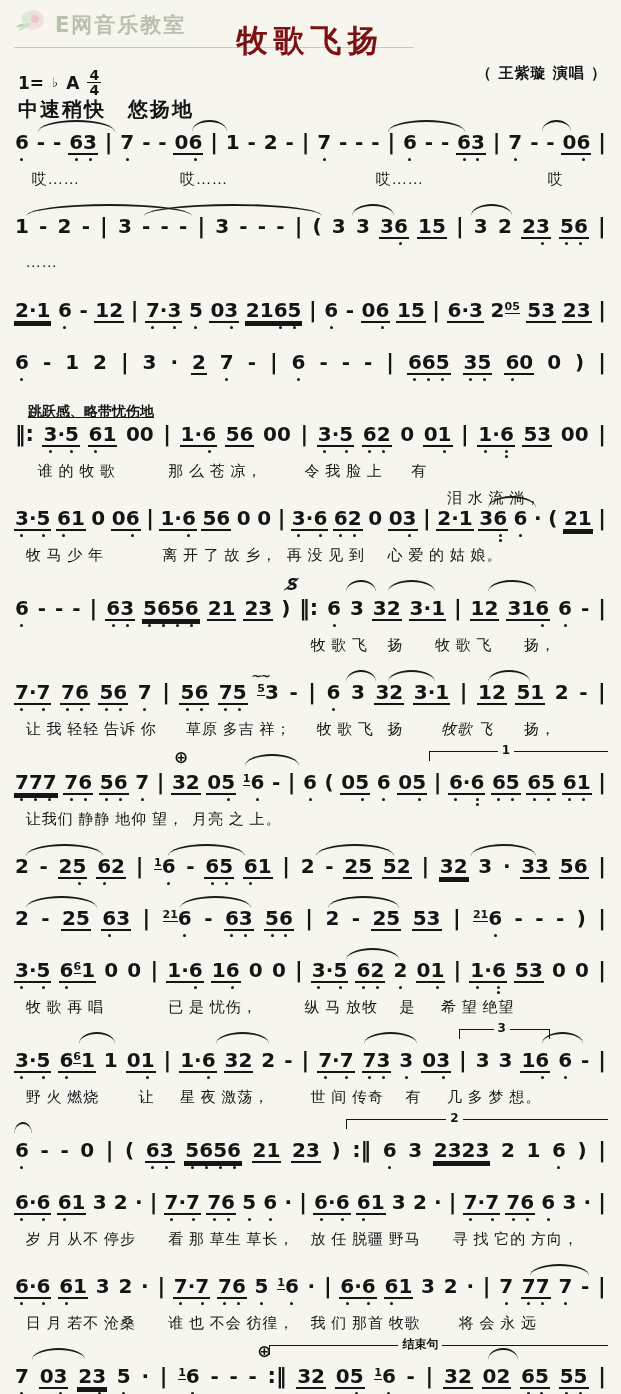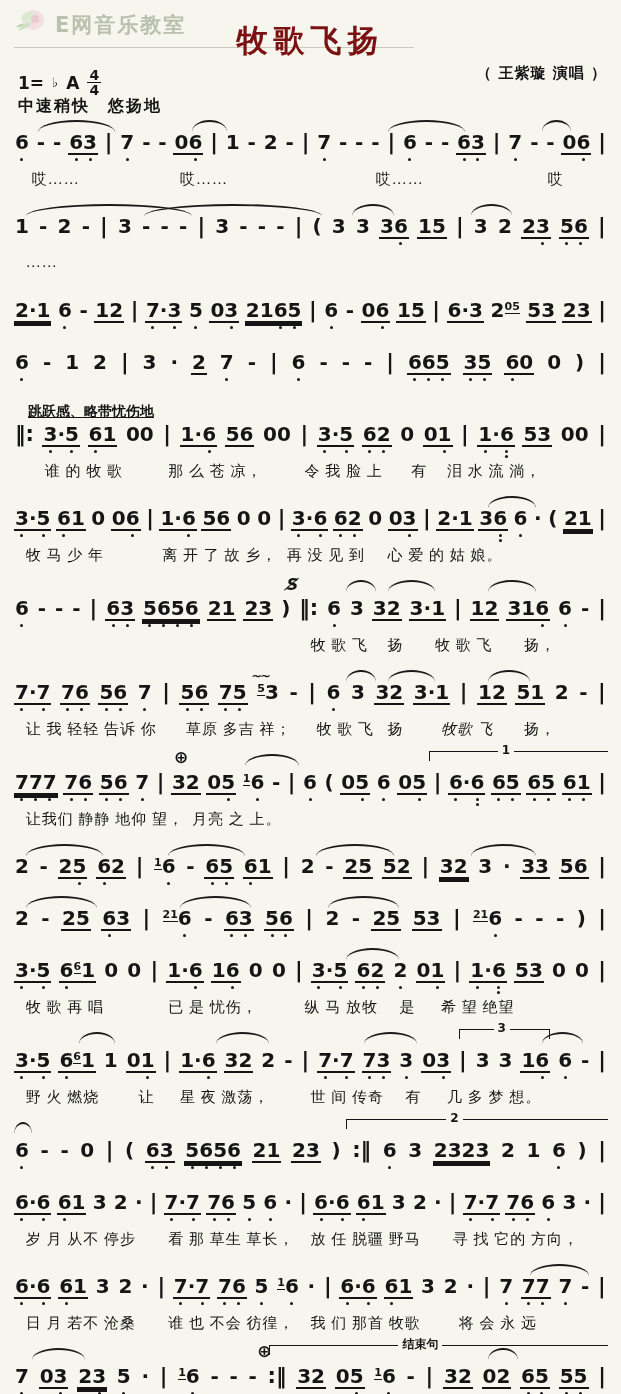--- a/index.html
+++ b/index.html
@@ -17,21 +17,21 @@
       font-size:31px;font-weight:bold;color:#7c1113;letter-spacing:6px;}
   .subtitle{position:absolute;top:58px;left:0;right:0;text-align:right;
       font-size:15px;font-weight:bold;letter-spacing:1px;}
   .credits{position:absolute;top:44px;right:28px;font-size:15px;line-height:1.95;
       font-family:"Liberation Serif","DejaVu Serif",serif;letter-spacing:2px;text-align:left;}
   .keyrow{position:absolute;left:4px;top:62px;display:flex;align-items:center;gap:8px;
       font-size:17px;font-weight:bold;}
   .flat{font-size:13px;vertical-align:6px;}
   .frac{display:inline-flex;flex-direction:column;font-size:14px;line-height:1.0;text-align:center;}
   .frac .num{border-bottom:1.5px solid #151515;padding:0 2px;}
-  .tempo-head{position:absolute;left:4px;top:90px;font-size:16px;font-weight:bold;letter-spacing:2px;
+  .tempo-head{position:absolute;left:4px;top:90px;font-size:20px;font-weight:bold;letter-spacing:2px;
       font-family:"Liberation Serif","DejaVu Serif",serif;}
 
   
   #score{position:relative;}
   .sys{position:relative;padding-top:13px;margin-bottom:9px;}
   .sys.tall{padding-top:19px;}
   .sys-tempo{font-size:14px;font-weight:bold;margin:0 0 2px 14px;
       font-family:"Liberation Serif","DejaVu Serif",serif;text-decoration:underline;}
   .notes{display:flex;justify-content:space-between;align-items:baseline;
       font-size:20px;font-weight:bold;height:30px;line-height:1.1;}
@@ -239,25 +239,25 @@
           <span class="tok u1"><span class="d dot1">6</span><span class="d dot1">2</span></span>
           <span class="tok"><span class="d">0</span></span>
           <span class="tok u1"><span class="d">0</span><span class="d dot1">1</span></span>
           <span class="tok bar">|</span>
           <span class="tok u1"><span class="d dot1">1</span><span class="d">·</span><span class="d dot1 dot2">6</span></span>
           <span class="tok u1"><span class="d">5</span><span class="d">3</span></span>
           <span class="tok"><span class="d">0</span><span class="d">0</span></span>
           <span class="tok bar">|</span>
         </div>
         <div class="lyr">
-          <span style="left: 4%; margin-left: 7px;">谁 的 牧 歌</span>
+          <span style="left: 4%;">谁 的 牧 歌</span>
           <span style="left: 26%;">那 么 苍 凉，</span>
           <span style="left: 49%;">令 我 脸 上</span>
           <span style="left: 67%;">有</span>
-          <span style="left: 73%;">泪 水 流 淌，</span>
+          <span style="left: 73%; margin-top: 27px;">泪 水 流 淌，</span>
         </div>
       </div>
       <div class="sys">
         <div class="mkarc" style="width: 8%; left: 80%; position: absolute;"></div>
         <div class="notes">
           <span class="tok u1"><span class="d dot1">3</span><span class="d">·</span><span class="d dot1">5</span></span>
           <span class="tok u1"><span class="d dot1">6</span><span class="d">1</span></span>
           <span class="tok"><span class="d">0</span></span>
           <span class="tok u1"><span class="d">0</span><span class="d dot1">6</span></span>
           <span class="tok bar">|</span>

